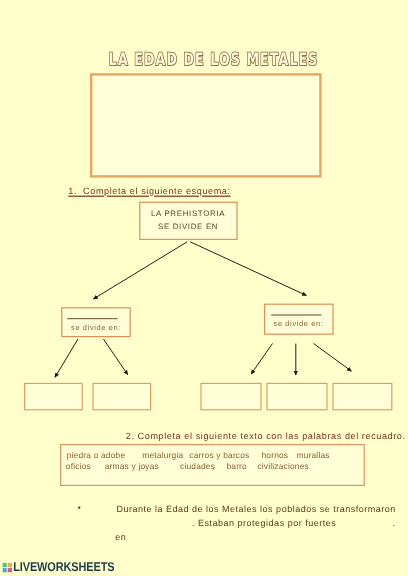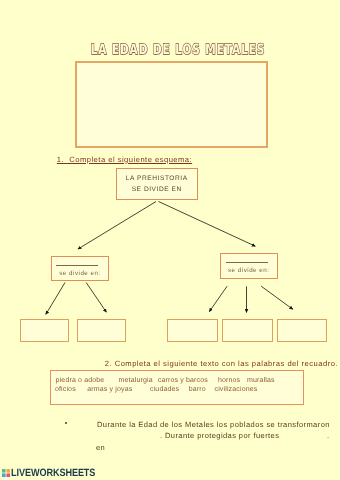--- a/index.html
+++ b/index.html
@@ -110,21 +110,21 @@
     <div class="word" style="left:3.9px;top:14.7px;">oficios</div>
     <div class="word" style="left:36.3px;top:14.7px;">armas y joyas</div>
     <div class="word" style="left:99.0px;top:14.7px;">ciudades</div>
     <div class="word" style="left:137.7px;top:14.7px;">barro</div>
     <div class="word" style="left:163.5px;top:14.7px;">civilizaciones</div>
   </div>
 
   <div class="bullet"></div>
   <div class="btext" style="left:73px;top:420px;">Durante la Edad de los Metales los poblados se transformaron</div>
   <div class="btext" style="left:72px;top:443px;">en</div>
-  <div class="btext" style="left:136px;top:431px;">. Durante protegidas por fuertes</div>
+  <div class="btext" style="left:136px;top:431px;">. Estaban protegidas por fuertes</div>
   <div class="btext" style="left:303px;top:431px;">.</div>
 
   <svg class="logoicon" viewBox="0 0 7.8 7.8">
     <rect x="0" y="0" width="3.5" height="3.5" fill="#4bbd7e"></rect>
     <rect x="4.3" y="0" width="3.5" height="3.5" fill="#f3a63a"></rect>
     <rect x="0" y="4.3" width="3.5" height="3.5" fill="#3f9ed8"></rect>
     <rect x="4.3" y="4.3" width="3.5" height="3.5" fill="#e8438f"></rect>
   </svg>
   <div class="logo">LIVEWORKSHEETS</div>
 

